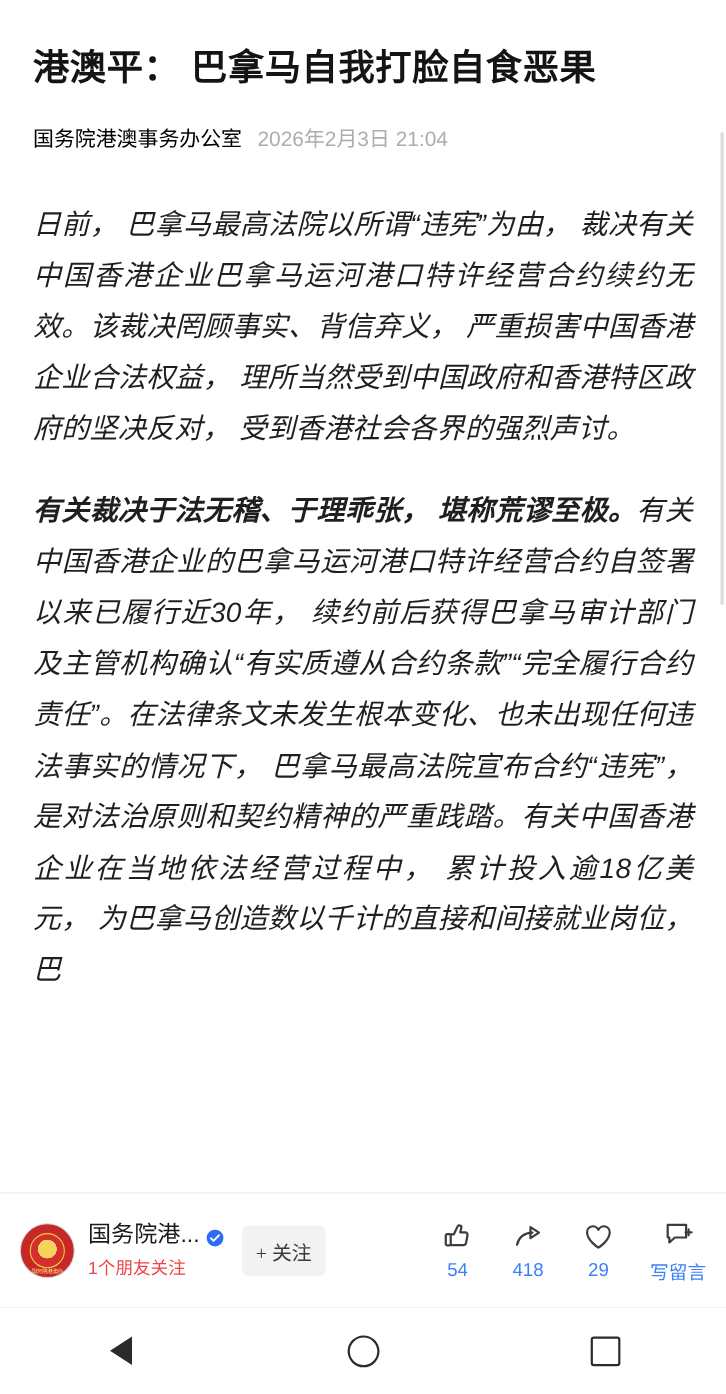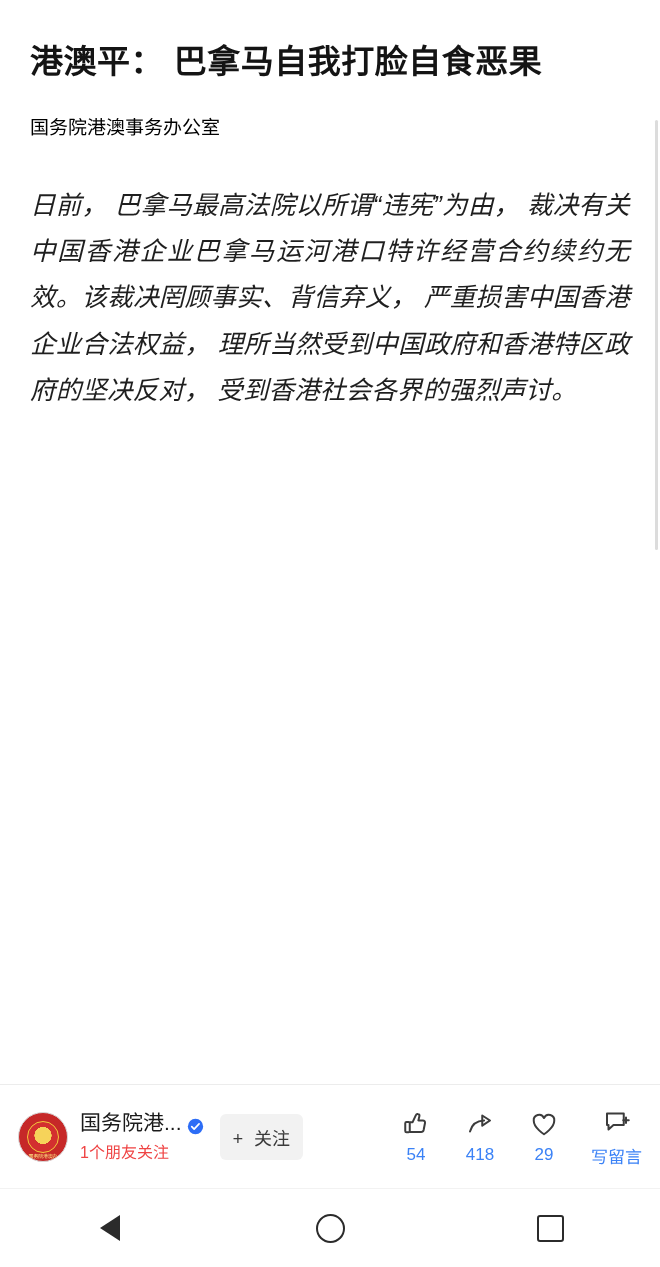--- a/index.html
+++ b/index.html
@@ -148,21 +148,21 @@
     margin-top: 3px;
   }
   .follow-btn {
     flex: 0 0 auto;
     background: #f2f2f2;
     border: none;
     border-radius: 6px;
     color: #3a3a3a;
     font-size: 18px;
     padding: 10px 13px;
-    font-family: Liberation Mono, monospace;
+    font-family: Liberation Serif, serif;
     cursor: pointer;
     margin-left: 6px;
   }
   .actions {
     margin-left: auto;
     display: flex;
     align-items: center;
     gap: 30px;
   }
   .action {
@@ -233,26 +233,30 @@
 <body>
 
 <div class="page">
 
   <div class="article">
 
     <h1 class="headline">港澳平： 巴拿马自我打脸自食恶果</h1>
 
     <div class="meta-line">
       <span class="meta-source">国务院港澳事务办公室</span>
+      <span class="meta-time">2026年2月3日 21:04</span>
     </div>
 
 
     <div class="body-text">
       <p class="para">
         <span>日前， 巴拿马最高法院以所谓“违宪”为由， 裁决有关中国香港企业巴拿马运河港口特许经营合约续约无效。该裁决罔顾事实、背信弃义， 严重损害中国香港企业合法权益， 理所当然受到中国政府和香港特区政府的坚决反对， 受到香港社会各界的强烈声讨。</span>
+      </p>
+      <p class="para">
+        <b>有关裁决于法无稽、于理乖张， 堪称荒谬至极。</b><span>有关中国香港企业的巴拿马运河港口特许经营合约自签署以来已履行近30年， 续约前后获得巴拿马审计部门及主管机构确认“有实质遵从合约条款”“完全履行合约责任”。在法律条文未发生根本变化、也未出现任何违法事实的情况下， 巴拿马最高法院宣布合约“违宪”， 是对法治原则和契约精神的严重践踏。有关中国香港企业在当地依法经营过程中， 累计投入逾18亿美元， 为巴拿马创造数以千计的直接和间接就业岗位， 巴</span>
       </p>
     </div>
 
     <div class="scroll-hint"></div>
   </div>
 
   <div class="actionbar">
 
     <div class="account">
       <div class="avatar">

